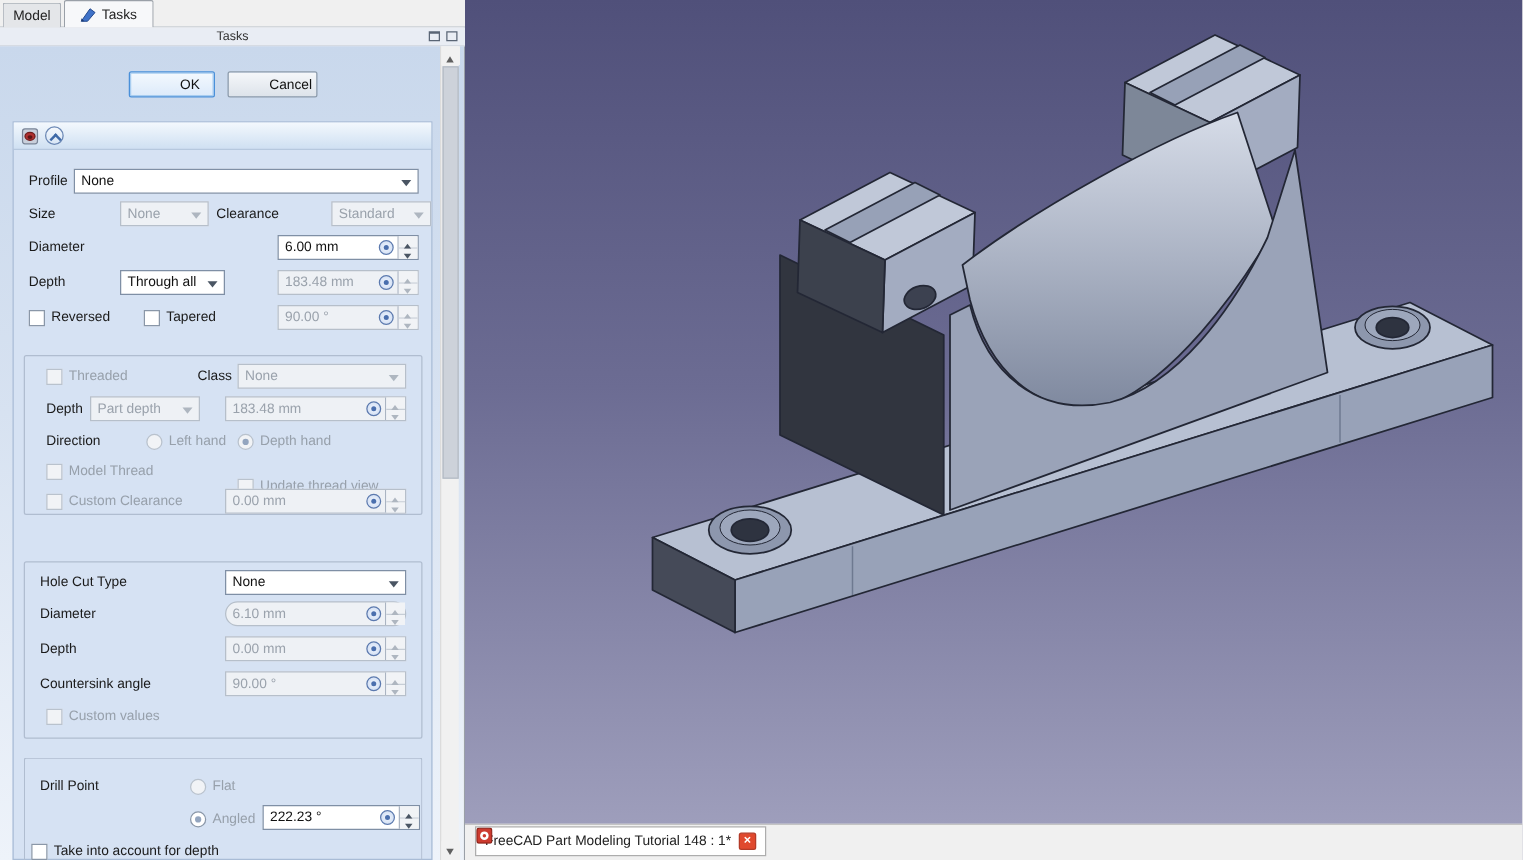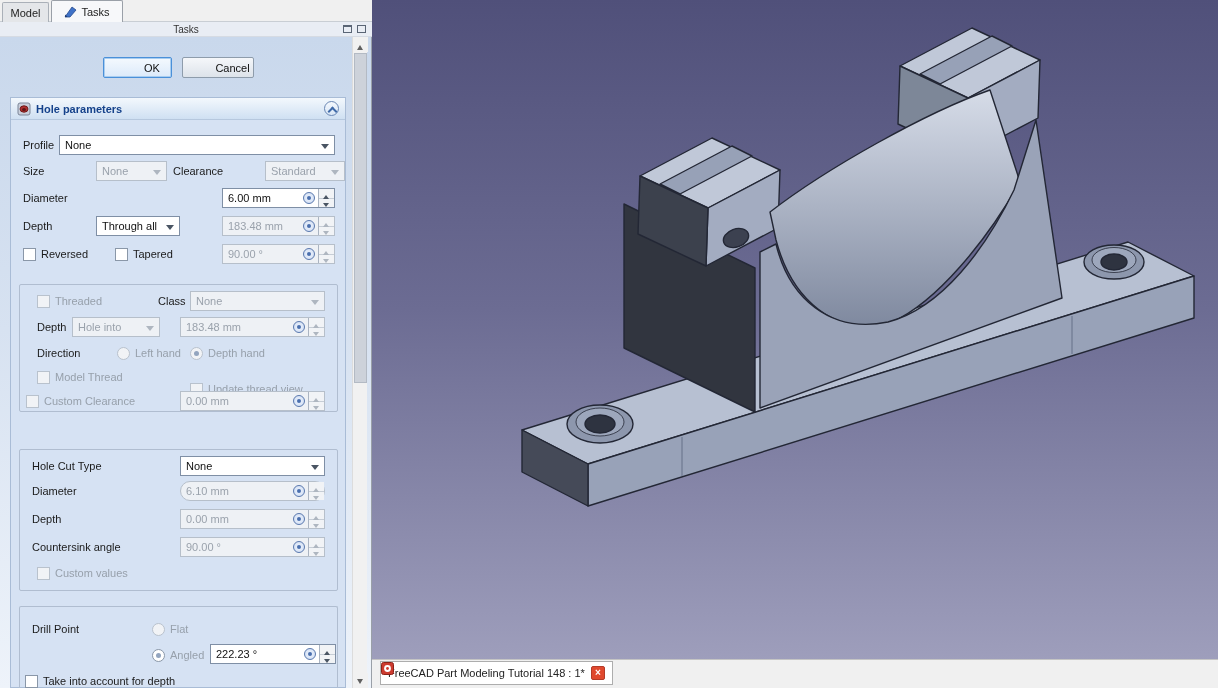--- a/index.html
+++ b/index.html
@@ -151,21 +151,20 @@
         </div>
 
       <div class="section">
 
         <div class="section-header">
           <svg width="14" height="14" viewBox="0 0 14 14">
             <rect x="1" y="1" width="12" height="12" rx="2" fill="#c9cfdb" stroke="#7a8598"></rect>
             <ellipse cx="7" cy="7" rx="4" ry="3.2" fill="#b03030" stroke="#701c1c"></ellipse>
             <ellipse cx="7" cy="7.6" rx="2" ry="1.5" fill="#5e1515"></ellipse>
           </svg>
-          <span class="section-title">Hole parameters</span>
           <span class="collapse-btn"></span>
         </div>
 
         <span class="lbl" style="left:12px; top:37px;">Profile</span>
         <div class="combo" style="left:48px; top:37px; width:276px;">
           <span>None</span>
           <span class="arrow"></span>
         </div>
 
         <span class="lbl" style="left:12px; top:63px;">Size</span>
@@ -226,21 +225,21 @@
             <span>Threaded</span>
           </div>
           <span class="lbl" style="left:138px; top:6px;">Class</span>
           <div class="combo dis" style="left:170px; top:6px; width:135px;">
             <span>None</span>
             <span class="arrow"></span>
           </div>
 
           <span class="lbl" style="left:17px; top:32px;">Depth</span>
           <div class="combo dis" style="left:52px; top:32px; width:88px;">
-            <span>Hole into</span>
+            <span>Part depth</span>
             <span class="arrow"></span>
           </div>
           <div class="spin dis" style="left:160px; top:32px; width:145px;">
             <span>183.48 mm</span>
             <span class="expr"></span>
             <span class="btns">
                 <div class="up"></div>
                 <div class="down"></div>
               </span>
           </div>
@@ -257,21 +256,21 @@
 
           <div class="cb dis" style="left:17px; top:82px;">
             <span class="box"></span>
             <span>Model Thread</span>
           </div>
           <div class="cb dis" style="left:170px; top:94px;">
             <span class="box"></span>
             <span>Update thread view</span>
           </div>
 
-          <div class="cb dis" style="left:6px; top:106px;">
+          <div class="cb dis" style="left:17px; top:106px;">
             <span class="box"></span>
             <span>Custom Clearance</span>
           </div>
           <div class="spin dis" style="left:160px; top:106px; width:145px;">
             <span>0.00 mm</span>
             <span class="expr"></span>
             <span class="btns">
                 <div class="up"></div>
                 <div class="down"></div>
               </span>

